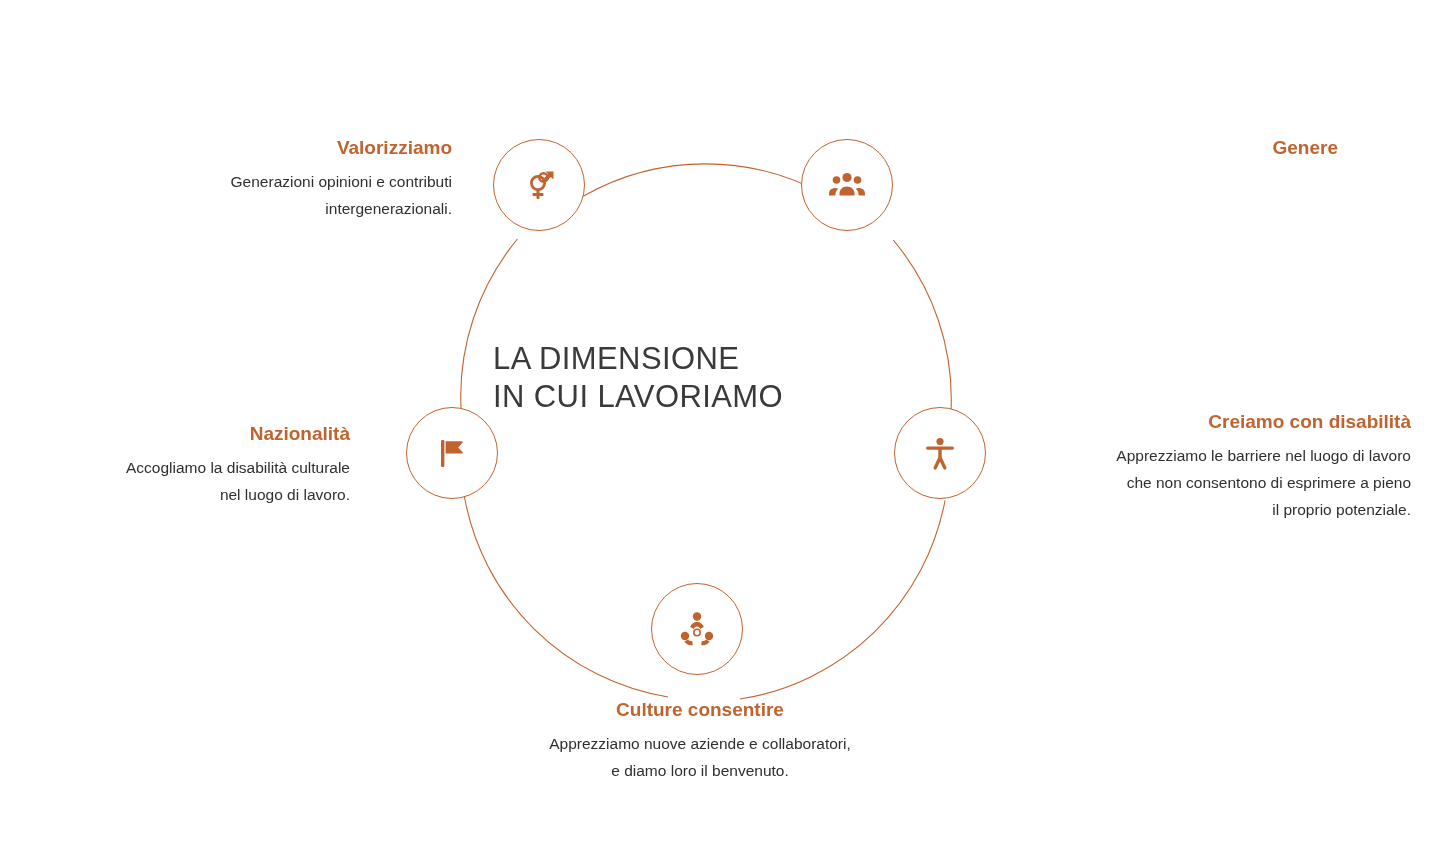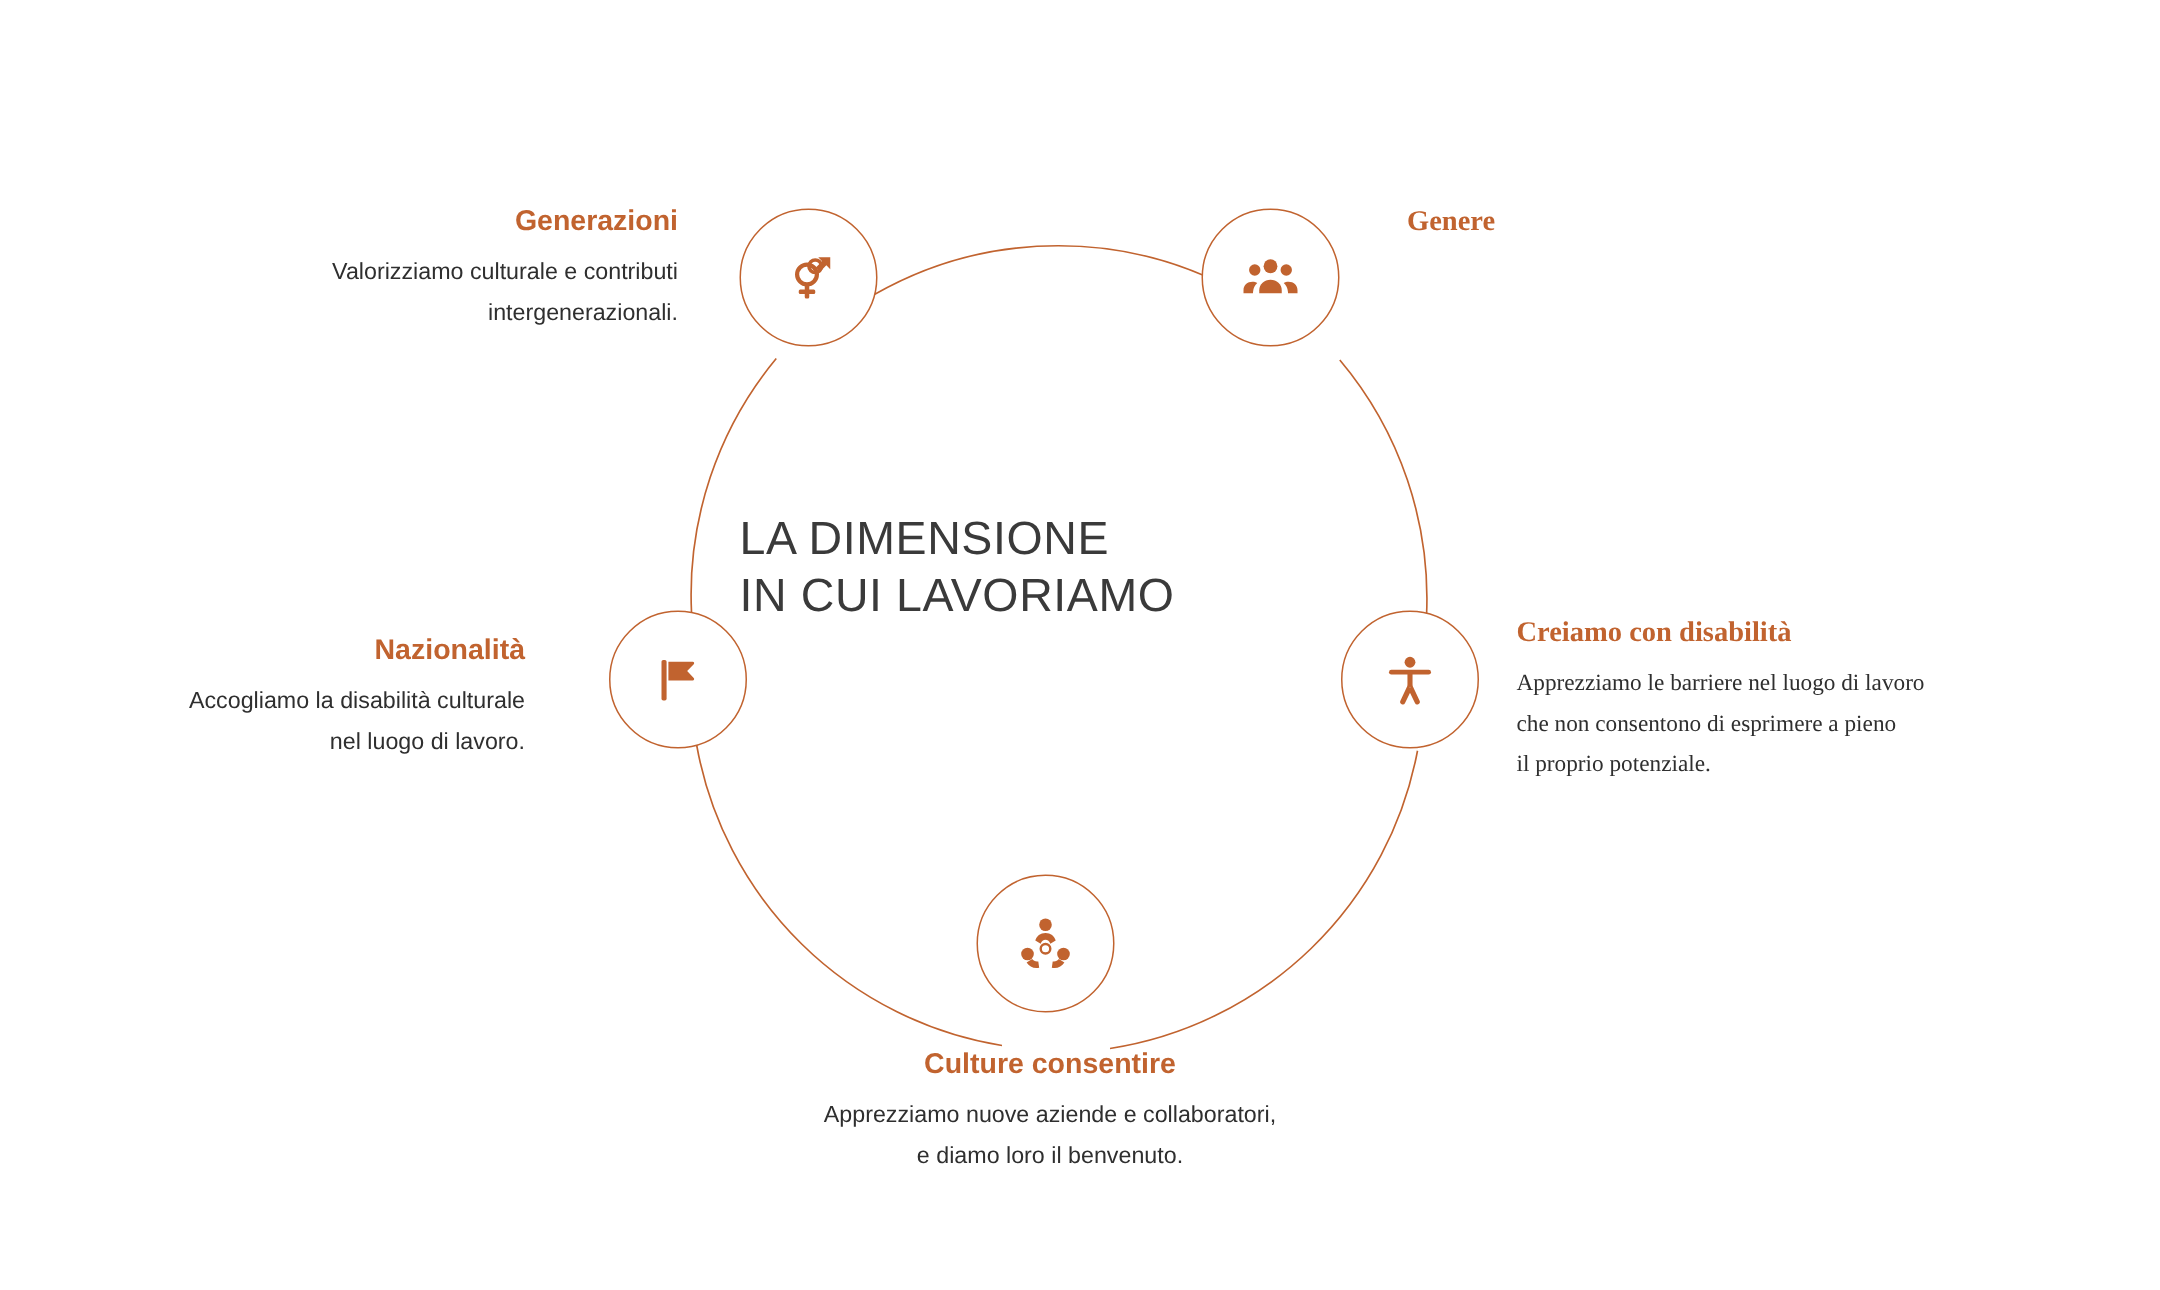--- a/index.html
+++ b/index.html
@@ -78,21 +78,21 @@
     line-height: 24px;
     margin-bottom: 8px;
   }
   .label-text {
     color: #2f2f2f;
     font-size: 15.5px;
     line-height: 27px;
     white-space: pre-line;
   }
   .align-right { text-align: right; }
-  .align-left  { text-align: left; font-family: Liberation Serif, serif; }
+  .align-left  { text-align: right; }
   .align-center{ text-align: center; }
 
   .lbl-generazioni { left: 120px; top: 136px; width: 332px; }
   .lbl-genere      { left: 938px; top: 136px; width: 400px; }
   .lbl-disabilita  { left: 1011px; top: 410px; width: 400px; }
   .lbl-nazionalita { left: 40px;  top: 422px; width: 310px; }
   .lbl-culture     { left: 470px; top: 698px; width: 460px; }
 </style>
 </head>
 <body>
@@ -121,22 +121,22 @@
 
         <circle cx="21" cy="20" r="6.6" fill="none" stroke="#c1632f" stroke-width="2.8"></circle>
         <circle cx="26.5" cy="14.5" r="4.2" fill="none" stroke="#c1632f" stroke-width="2.4"></circle>
 
         <rect x="19.5" y="26" width="3" height="10" rx="1"></rect>
         <rect x="15.5" y="30" width="11" height="3" rx="1"></rect>
       </svg>
     </span>
   </div>
   <div class="label-block lbl-generazioni align-right">
-    <div class="label-title">Generazioni</div>
-    <div class="label-text">Valorizziamo culturale e contributi
+    <div class="label-title">Valorizziamo</div>
+    <div class="label-text">Generazioni opinioni e contributi
 intergenerazionali.</div>
   </div>
 
   <div class="node node-genere">
     <span>
       <svg width="42" height="42" viewBox="0 0 42 42" fill="#c1632f">
         <circle cx="21" cy="13.5" r="4.6"></circle>
         <circle cx="10.5" cy="16" r="3.8"></circle>
         <circle cx="31.5" cy="16" r="3.8"></circle>
         <path d="M13.5 29.5c0-4.2 3.4-7 7.5-7s7.5 2.8 7.5 7v2h-15z"></path>

